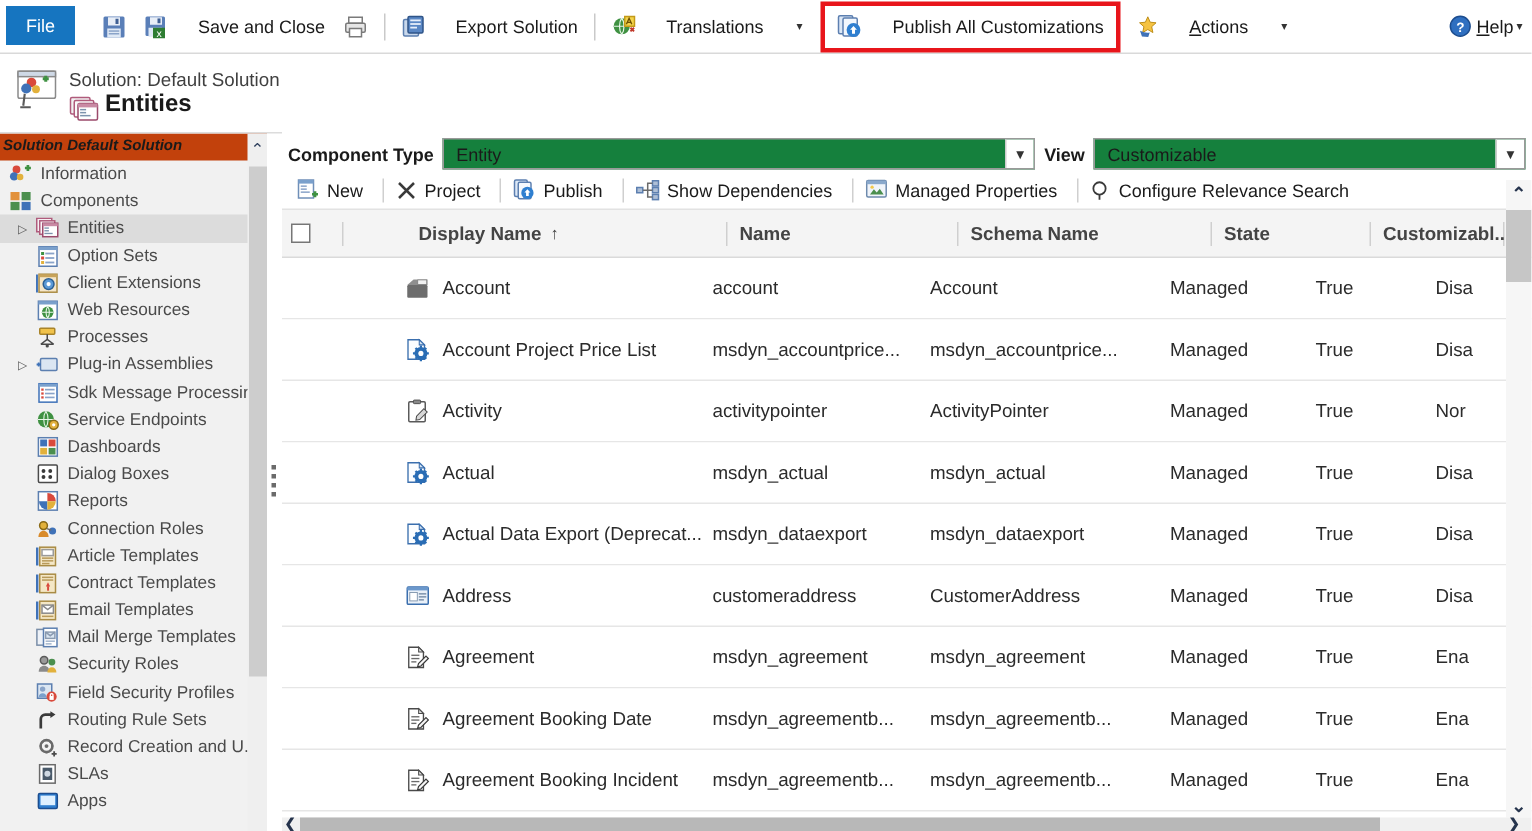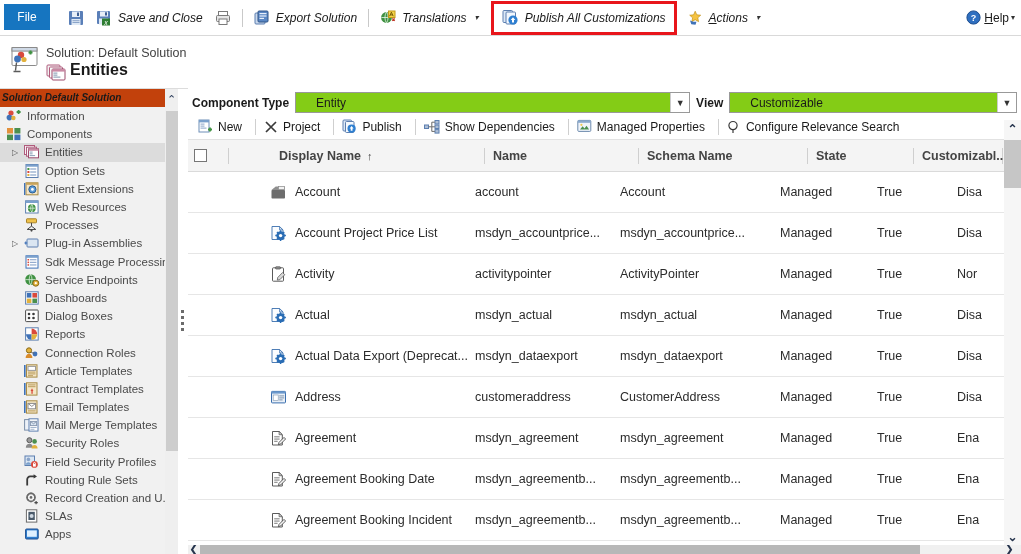--- a/index.html
+++ b/index.html
@@ -16,23 +16,23 @@
     border-bottom:1px solid #d9d9d9;
     display:flex; align-items:center;
   }
   #file-tab{
     width:46px; height:26px; margin-left:4px; margin-top:4px;
     background:#1675c0; color:#fff; font-size:12px;
     display:flex; align-items:center; justify-content:center;
     align-self:flex-start;
   }
   .cmd{
-    display:flex; align-items:center; gap:6px;
+    display:flex; align-items:center; gap:20px;
     height:28px; padding:0 6px; white-space:nowrap;
-    font-size:12px; color:#1a1a1a; cursor:default;font-style:italic;
+    font-size:12px; color:#1a1a1a; cursor:default;
   }
   .cmd .lbl{ line-height:1; }
   .sep{ width:1px; height:18px; background:#c9c9c9; margin:0 5px; }
   .caret{ font-size:8px; color:#333; margin-left:2px; }
   #publish-all-wrap{
     border:3px solid #e8151b; padding:1px 2px; margin-left:6px;
     display:flex; align-items:center; height:34px;
   }
   #help-group{ margin-left:auto; margin-right:6px; display:flex; align-items:center;}
   #help-group .lbl{ color:#1a1a1a; }
@@ -94,23 +94,23 @@
 
   
   #content{ flex:1; position:relative; background:#fff; overflow:hidden; }
 
   #filterbar{
     display:flex; align-items:center; height:26px; padding:3px 4px 0 4px;
     gap:6px;
   }
   .flabel{ font-size:12px; font-weight:bold; color:#1a1a1a; white-space:nowrap;}
   .selectbox{
-    height:21px; border:1px solid #999; background:#84cc16;
+    height:21px; border:1px solid #999; background:#15803d;
     display:flex; align-items:center; font-size:12px; color:#1a1a1a;
-    padding-left:20px; position:relative;
+    padding-left:8px; position:relative;
   }
   .selectbox .arrowbtn{
     position:absolute; right:0; top:0; width:19px; height:19px;
     border-left:1px solid #ccc;
     display:flex; align-items:center; justify-content:center;
     background:#fff; font-size:9px; color:#333;
   }
   #ct-select{ width:395px; }
   #view-select{ flex:1; }
 

